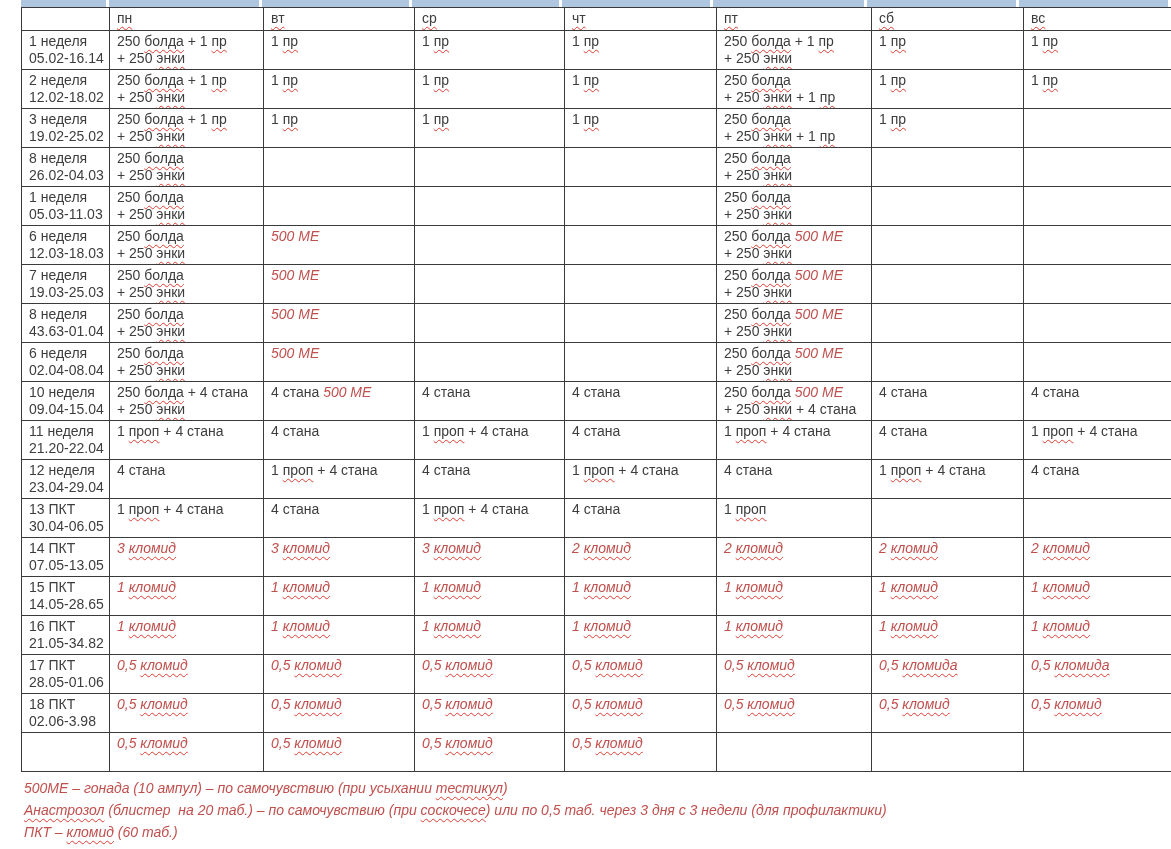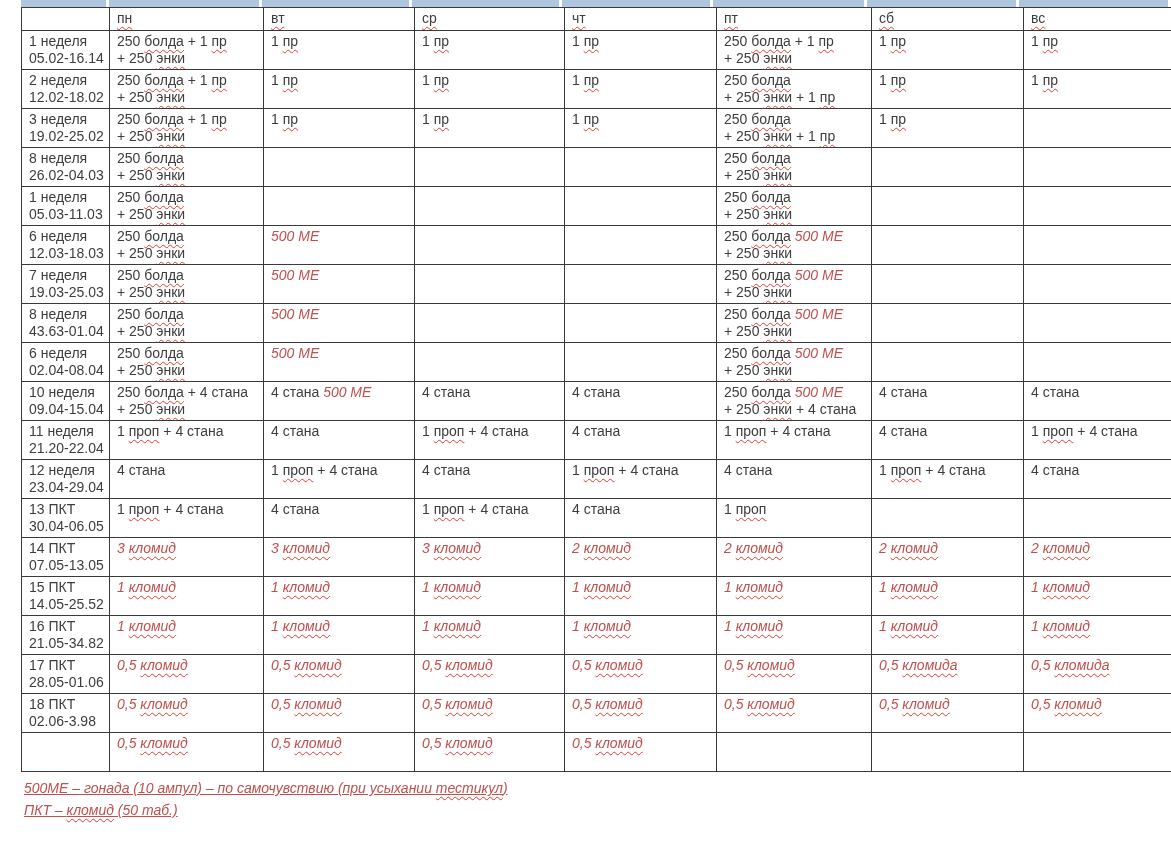--- a/index.html
+++ b/index.html
@@ -16,21 +16,21 @@
     padding:2px 4px 2px 7px;
     font-size:14px;font-weight:normal;color:#3d3d3d;line-height:17px;
     white-space:pre-wrap;overflow:hidden;
   }
   table.grid th{height:18px;}
   table.grid td{height:34px;}
   col.c0{width:88px;}  col.c1{width:154px;} col.c2{width:151px;} col.c3{width:150px;}
   col.c4{width:152px;} col.c5{width:155px;} col.c6{width:152px;} col.c7{width:153px;}
   .red{color:#C0504D;font-style:italic;}
   .sq{text-decoration-line:underline;text-decoration-style:wavy;text-decoration-color:#e03c31;text-decoration-thickness:1px;text-underline-offset:3px;}
-  .notes{margin:5px 0 15px 3px;font-size:14px;color:#C0504D;font-style:italic;line-height:22px;text-decoration:underline;}
+  .notes{margin:5px 0 15px 3px;font-size:14px;color:#C0504D;font-style:italic;line-height:22px;}
   .notes .fline{white-space:pre-wrap;}
 </style>
 </head>
 <body>
 
 <div class="page">
   <div class="strip">
       <div class="seg" style="width: 85px;"></div>
       <div class="seg" style="width: 151px;"></div>
       <div class="seg" style="width: 148px;"></div>
@@ -198,21 +198,21 @@
           <td><span class="">14 ПКТ</span><br><span class="">07.05-13.05</span></td>
           <td><span class="red ">3 </span><span class="red sq">кломид</span></td>
           <td><span class="red ">3 </span><span class="red sq">кломид</span></td>
           <td><span class="red ">3 </span><span class="red sq">кломид</span></td>
           <td><span class="red ">2 </span><span class="red sq">кломид</span></td>
           <td><span class="red ">2 </span><span class="red sq">кломид</span></td>
           <td><span class="red ">2 </span><span class="red sq">кломид</span></td>
           <td><span class="red ">2 </span><span class="red sq">кломид</span></td>
         </tr>
         <tr>
-          <td><span class="">15 ПКТ</span><br><span class="">14.05-25.52</span></td>
+          <td><span class="">15 ПКТ</span><br><span class="">14.05-28.65</span></td>
           <td><span class="red ">1 </span><span class="red sq">кломид</span></td>
           <td><span class="red ">1 </span><span class="red sq">кломид</span></td>
           <td><span class="red ">1 </span><span class="red sq">кломид</span></td>
           <td><span class="red ">1 </span><span class="red sq">кломид</span></td>
           <td><span class="red ">1 </span><span class="red sq">кломид</span></td>
           <td><span class="red ">1 </span><span class="red sq">кломид</span></td>
           <td><span class="red ">1 </span><span class="red sq">кломид</span></td>
         </tr>
         <tr>
           <td><span class="">16 ПКТ</span><br><span class="">21.05-34.82</span></td>
@@ -251,15 +251,16 @@
           <td><span class="red ">0,5 </span><span class="red sq">кломид</span></td>
           <td><span class="red ">0,5 </span><span class="red sq">кломид</span></td>
           <td></td>
           <td></td>
           <td></td>
         </tr>
       </tbody>
   </table>
   <div class="notes">
       <div class="fline"><span class="">500МЕ – гонада (10 ампул) – по самочувствию (при усыхании </span><span class="sq">тестикул</span><span class="">)</span></div>
-      <div class="fline"><span class="">ПКТ – </span><span class="sq">кломид</span><span class=""> (50 таб.)</span></div>
+      <div class="fline"><span class="sq">Анастрозол</span><span class=""> (блистер  на 20 таб.) – по самочувствию (при </span><span class="sq">соскочесе</span><span class="">) или по 0,5 таб. через 3 дня с 3 недели (для профилактики)</span></div>
+      <div class="fline"><span class="">ПКТ – </span><span class="sq">кломид</span><span class=""> (60 таб.)</span></div>
     </div>
 </div>
 
 </body></html>

